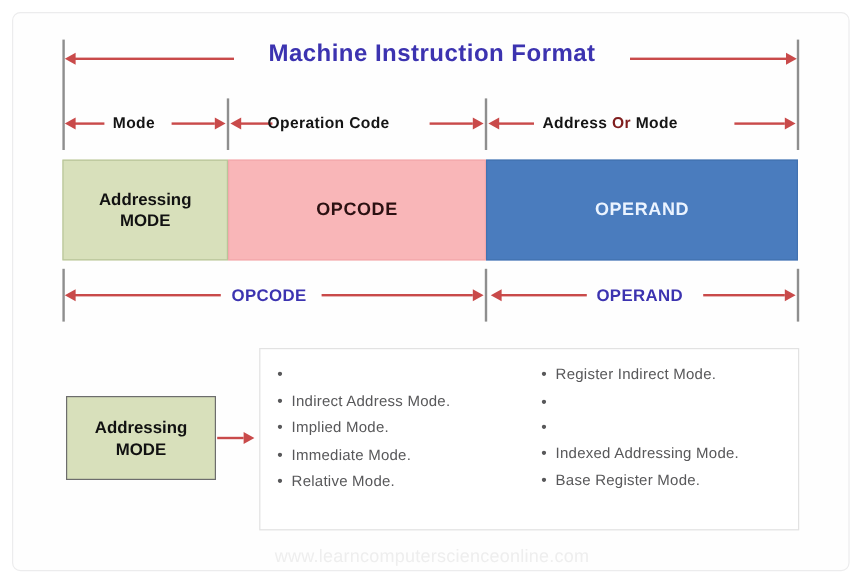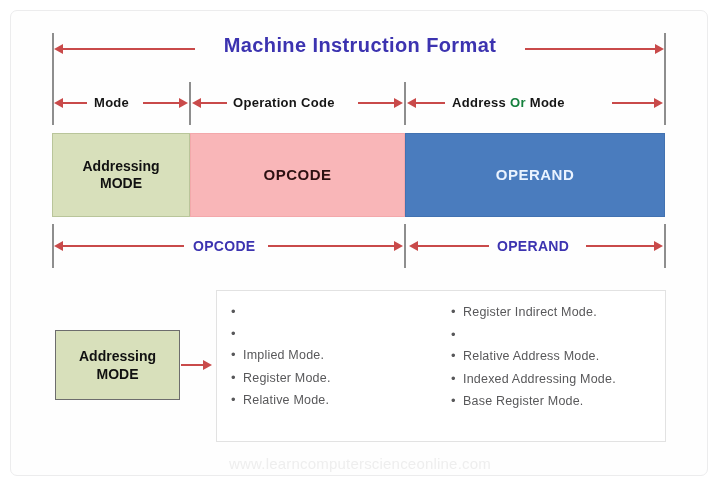--- a/index.html
+++ b/index.html
@@ -60,21 +60,21 @@
   .arrow-head.right{ border-left:9px solid #c94a4a; }
 
   .field-label{
     position:absolute;
     font-size:13px;
     font-weight:bold;
     color:#151515;
     white-space:nowrap;
     letter-spacing:.3px;
   }
-  .field-label .or{ color:#15803d; }
+  .field-label .or{ color:#7f1d1d; }
 
   .band-label{
     position:absolute;
     font-size:14px;
     font-weight:bold;
     color:#3c33b0;
     white-space:nowrap;
     letter-spacing:.3px;
   }
 
@@ -201,21 +201,21 @@
   <div class="arrow-head right" style="left:655px; top:44px;"></div>
 
   <div class="arrow-head left" style="left:54px;  top:98px;"></div>
   <div class="arrow-line" style="left:62px;  top:102px; width:25px;"></div>
   <div class="field-label" style="left:94px; top:95px;">Mode</div>
   <div class="arrow-line" style="left:143px; top:102px; width:36px;"></div>
   <div class="arrow-head right" style="left:179px; top:98px;"></div>
 
   <div class="arrow-head left" style="left:192px; top:98px;"></div>
   <div class="arrow-line" style="left:200px; top:102px; width:27px;"></div>
-  <div class="field-label" style="left:233px; top:95px;">Operation  Code</div>
+  <div class="field-label" style="left:223px; top:95px;">Operation  Code</div>
   <div class="arrow-line" style="left:358px; top:102px; width:36px;"></div>
   <div class="arrow-head right" style="left:394px; top:98px;"></div>
 
   <div class="arrow-head left" style="left:407px; top:98px;"></div>
   <div class="arrow-line" style="left:415px; top:102px; width:30px;"></div>
   <div class="field-label" style="left:452px; top:95px;">
     <span>Address</span>
     <span class="or">Or</span>
     <span>Mode</span>
   </div>
@@ -251,45 +251,45 @@
   <div class="arrow-line" style="left:181px; top:364px; width:22px;"></div>
   <div class="arrow-head right" style="left:203px; top:360px;"></div>
 
   <div class="mode-list-box">
     <div class="mode-col col1">
       <div class="mode-item">
           <span class="bullet">•</span>
         </div>
       <div class="mode-item">
           <span class="bullet">•</span>
+          <span>Indirect Address Mode.</span>
         </div>
       <div class="mode-item">
           <span class="bullet">•</span>
           <span>Implied Mode.</span>
         </div>
       <div class="mode-item">
           <span class="bullet">•</span>
-          <span>Register Mode.</span>
+          <span>Immediate Mode.</span>
         </div>
       <div class="mode-item">
           <span class="bullet">•</span>
           <span>Relative Mode.</span>
         </div>
     </div>
     <div class="mode-col col2">
       <div class="mode-item">
           <span class="bullet">•</span>
           <span>Register Indirect Mode.</span>
         </div>
       <div class="mode-item">
           <span class="bullet">•</span>
         </div>
       <div class="mode-item">
           <span class="bullet">•</span>
-          <span>Relative Address Mode.</span>
         </div>
       <div class="mode-item">
           <span class="bullet">•</span>
           <span>Indexed Addressing Mode.</span>
         </div>
       <div class="mode-item">
           <span class="bullet">•</span>
           <span>Base Register Mode.</span>
         </div>
     </div>

